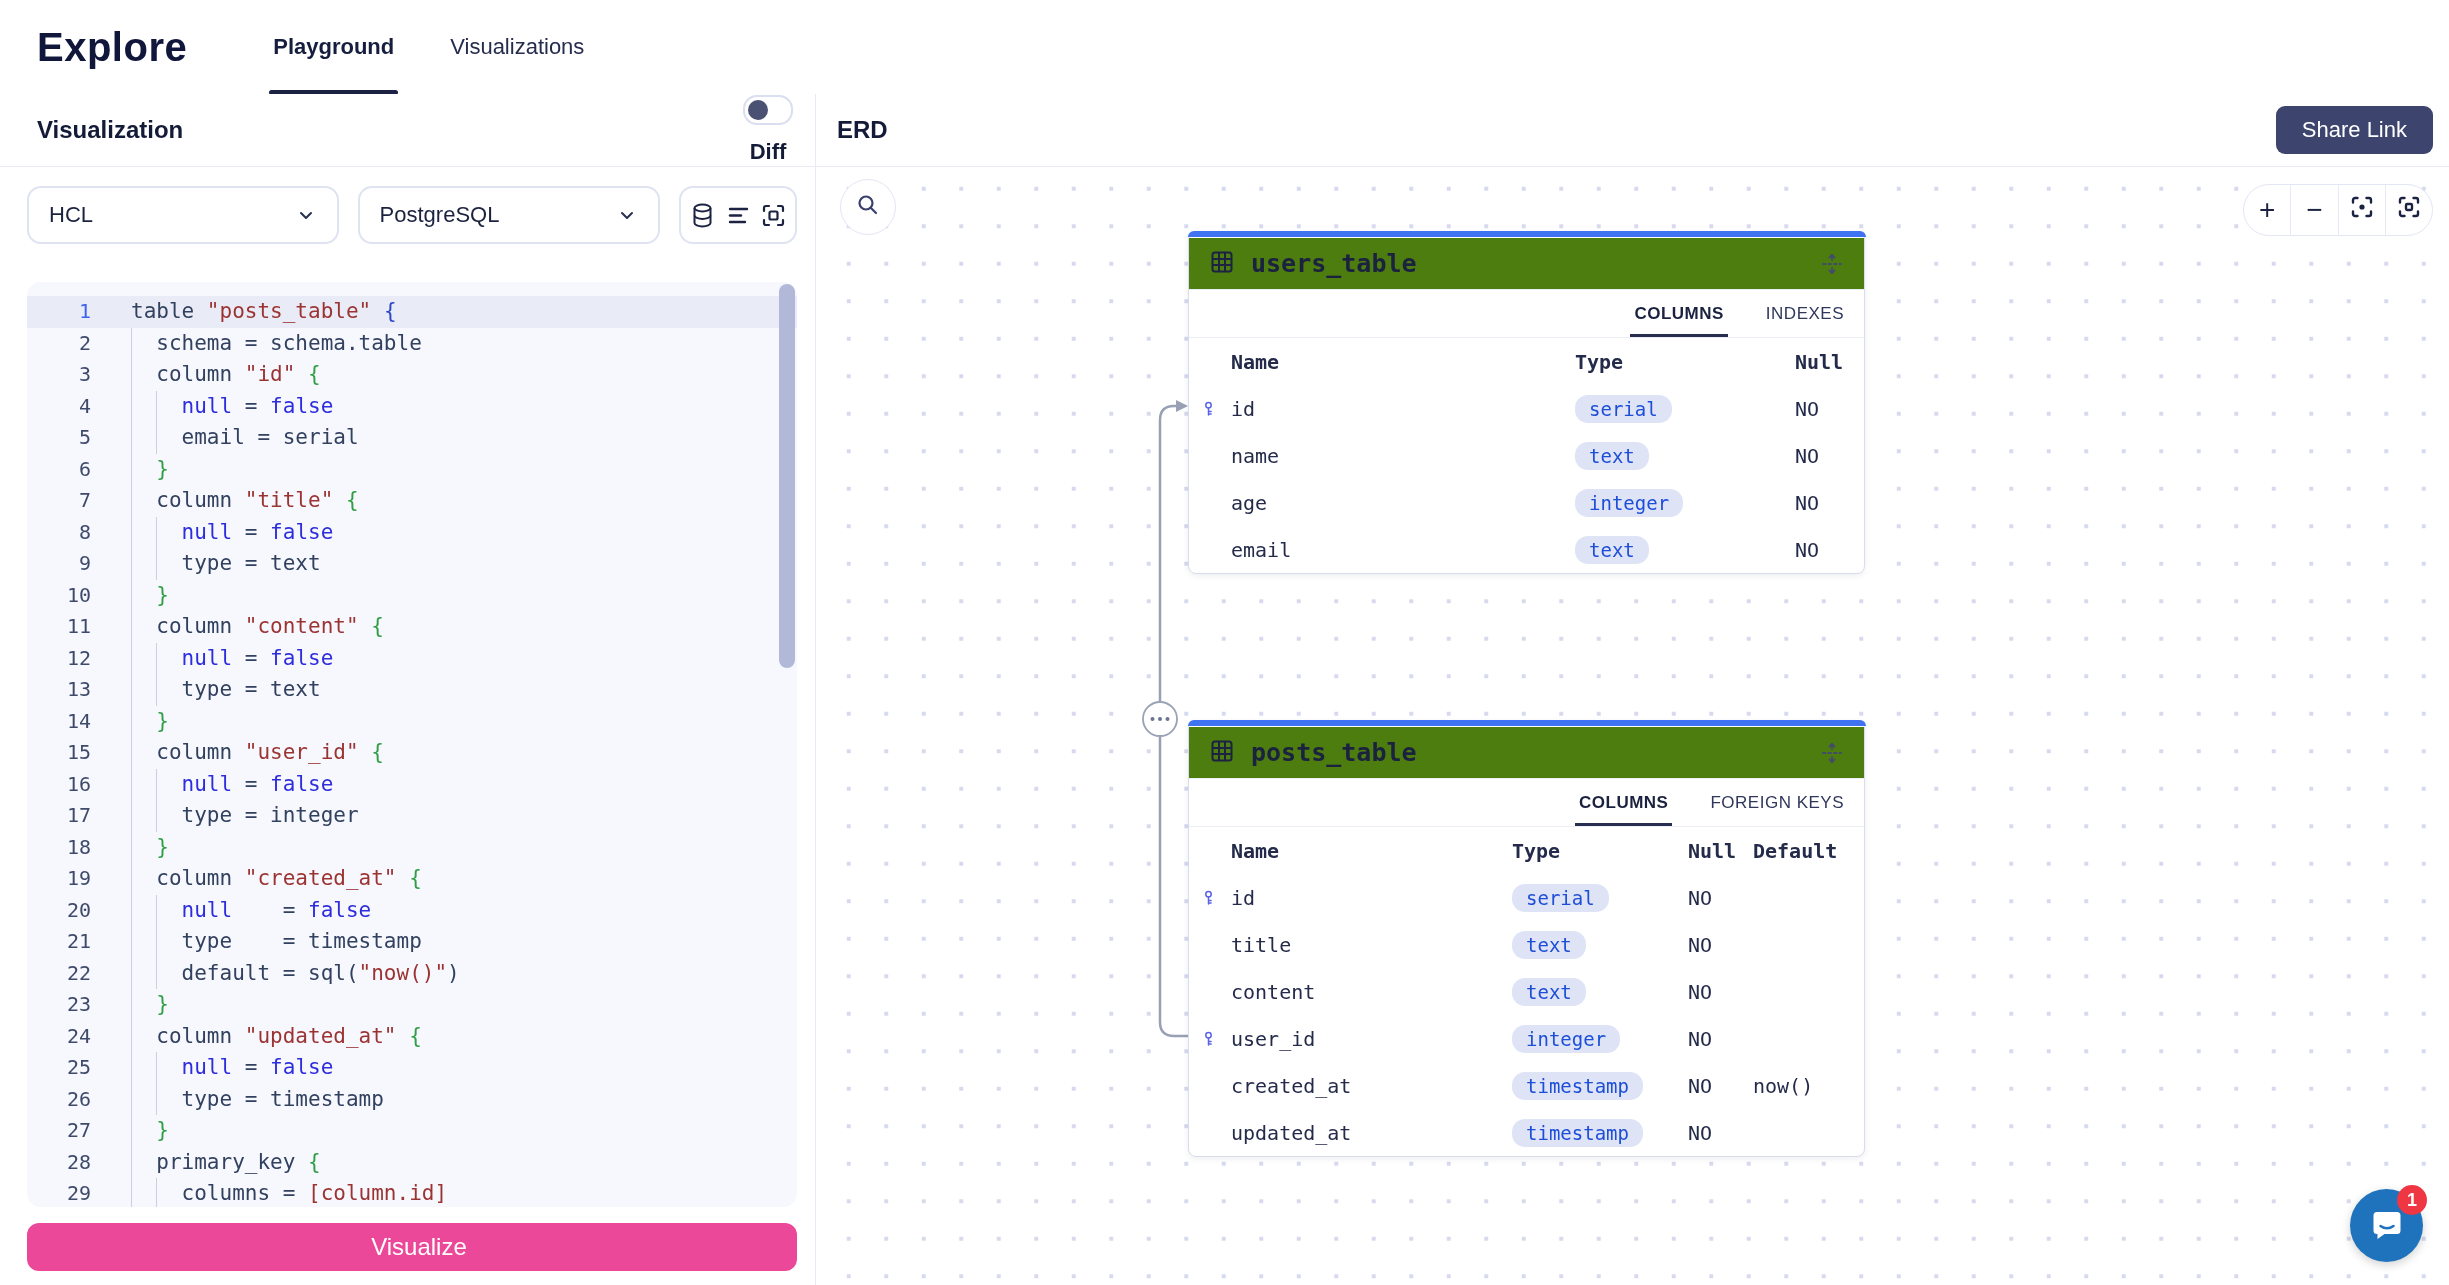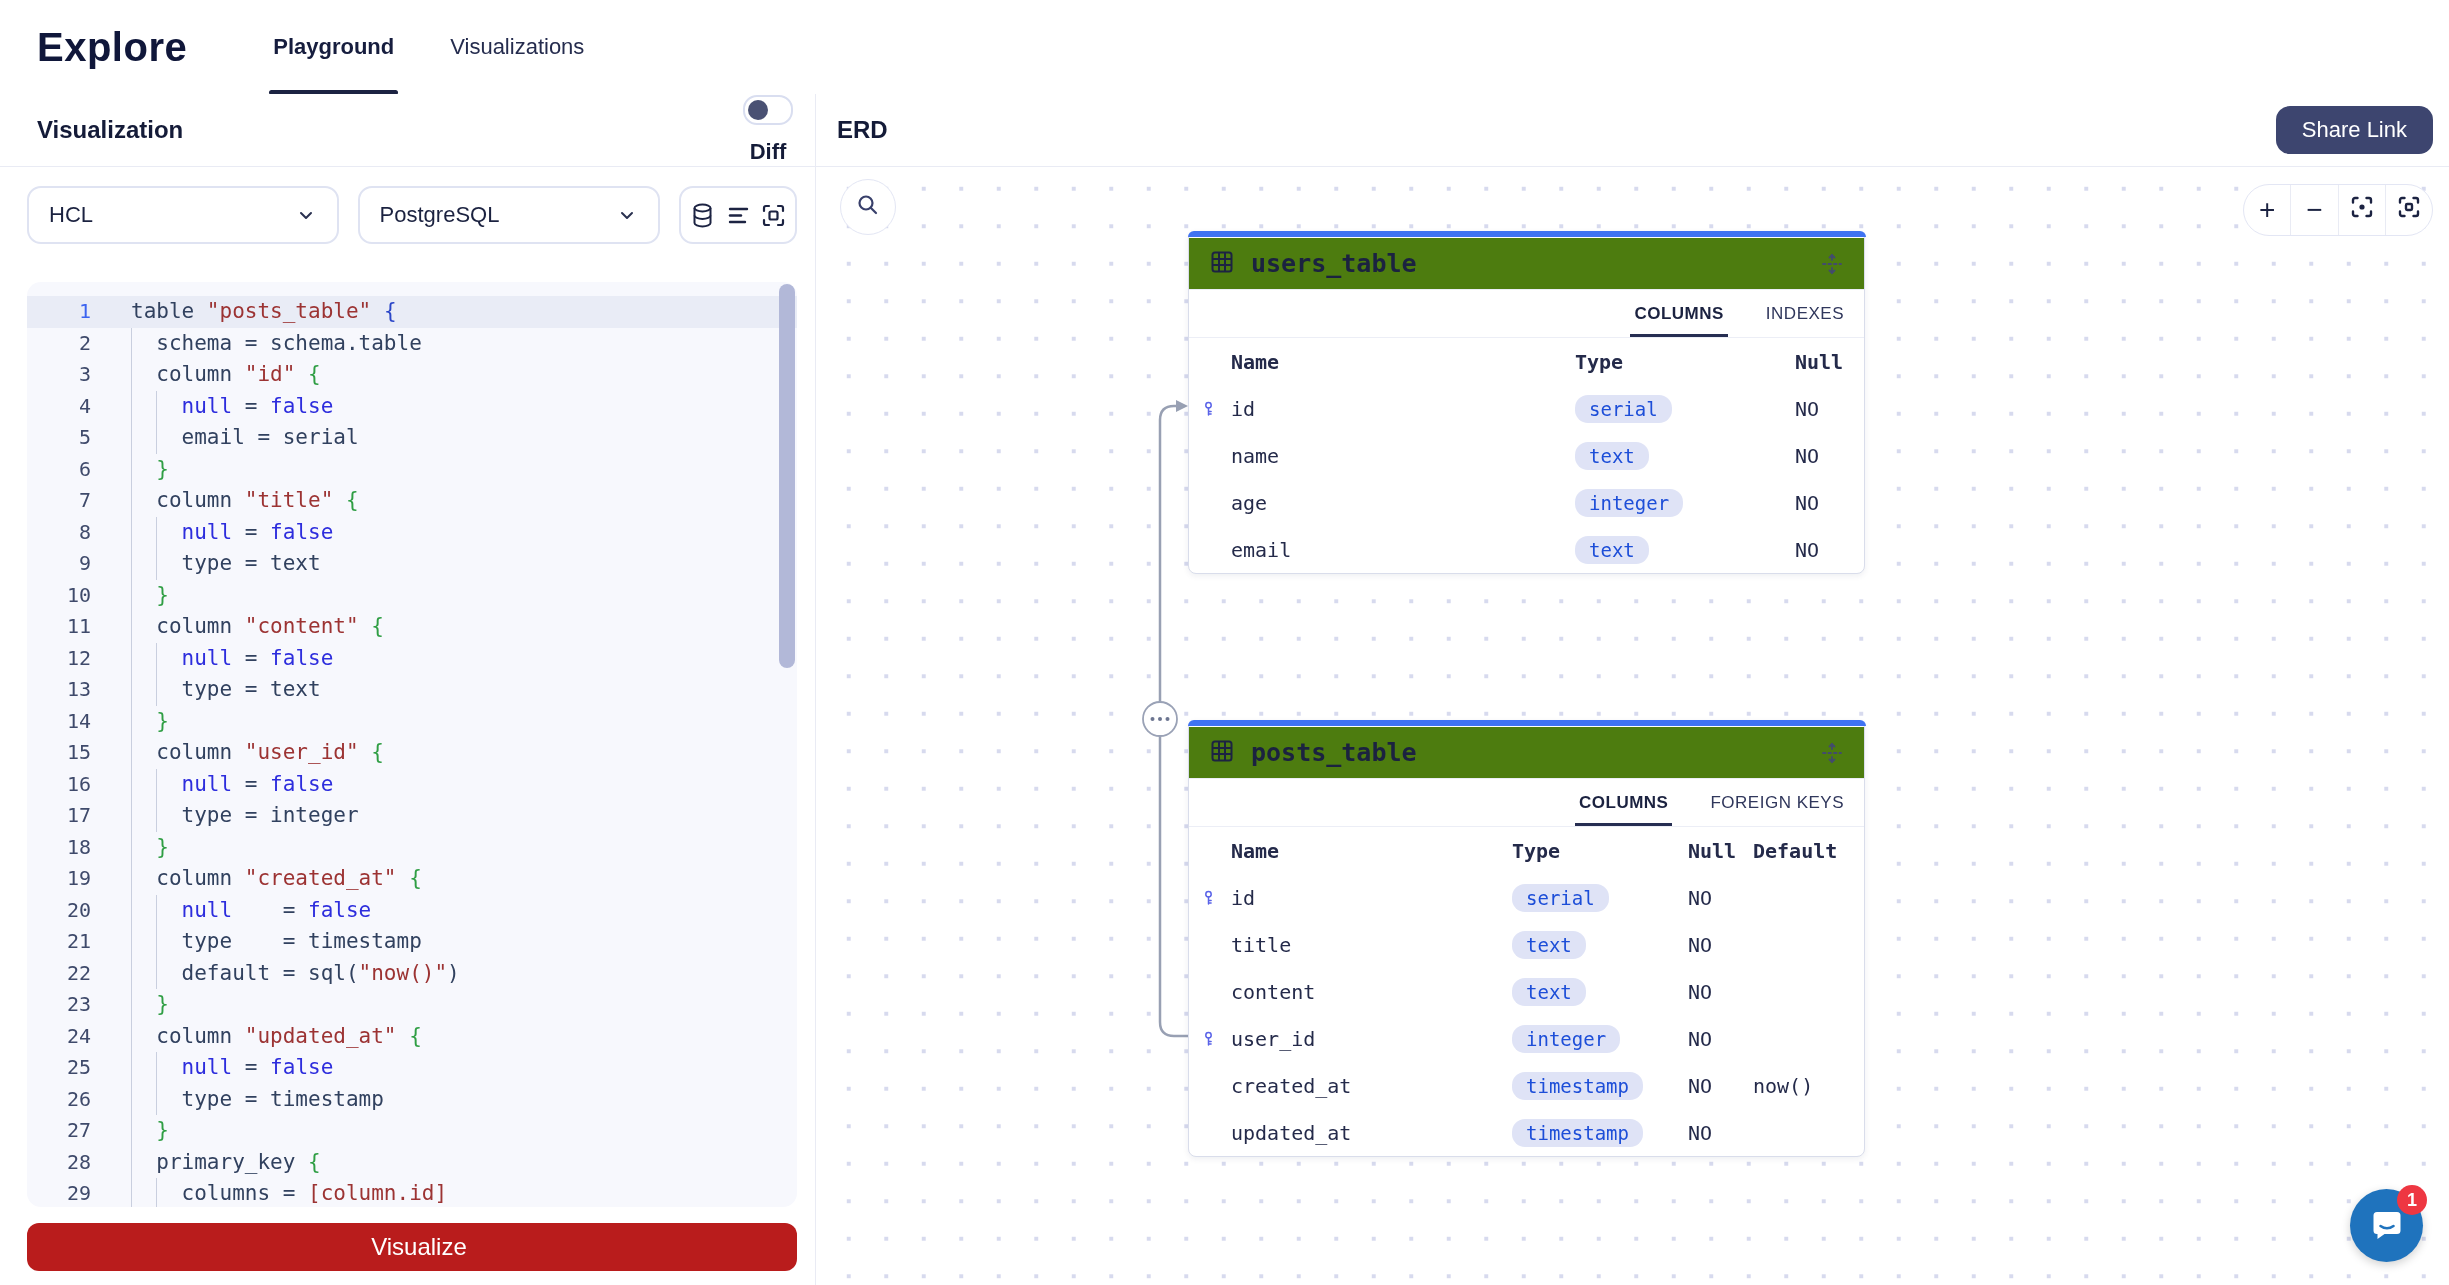--- a/index.html
+++ b/index.html
@@ -41,26 +41,26 @@
   .code-line{position:relative;display:flex;height:31.5px;line-height:31.5px;font-size:21px;white-space:pre;}
   .code-line.active{background:#e9ecf6;}
   .ln{width:64px;text-align:right;color:#3f4a6b;font-size:20px;flex:none;user-select:none;}
   .code-line.active .ln{color:#3b63f0;}
   .code{position:relative;flex:1;padding-left:40px;}
   .guide{position:absolute;top:0;bottom:0;width:1px;background:#c9cfdf;}
   .g0{left:40px;} .g1{left:65px;}
   .tk-k{color:#31415f;} .tk-s{color:#9c3333;} .tk-v{color:#2d2ddd;} .tk-g{color:#2f9e44;} .tk-b{color:#2b46c8;}
   .scroll-thumb{position:absolute;right:2px;top:2px;width:16px;height:384px;background:#b2b8d8;border-radius:9px;}
 
-  .visualize-btn{position:absolute;left:27px;bottom:14px;width:770px;height:48px;background:#b91c1c;border-radius:12px;border:none;color:#fff;font-size:24px;font-family:"Liberation Sans",sans-serif;display:flex;align-items:center;justify-content:center;cursor:pointer;padding-left:20px;}
+  .visualize-btn{position:absolute;left:27px;bottom:14px;width:770px;height:48px;background:#ec4899;border-radius:12px;border:none;color:#fff;font-size:24px;font-family:"Liberation Sans",sans-serif;display:flex;align-items:center;justify-content:center;cursor:pointer;padding-left:20px;}
 
   
   .erd-head{height:72px;border-bottom:1px solid #e9ebf4;display:flex;align-items:center;background:#fff;}
   .erd-head .title{font-size:24px;font-weight:700;color:#141b38;margin-left:21px;text-align:center;}
-  .share-btn{margin-left:auto;margin-right:16px;height:48px;padding:0 26px;background:#3d456f;border:none;border-radius:14px;color:#fff;font-size:22px;font-family:"Liberation Sans",sans-serif;display:flex;align-items:center;cursor:pointer;}
+  .share-btn{margin-left:auto;margin-right:16px;height:48px;padding:0 26px;background:#3d456f;border:none;border-radius:9px;color:#fff;font-size:22px;font-family:"Liberation Sans",sans-serif;display:flex;align-items:center;cursor:pointer;}
 
   .canvas{position:absolute;left:0;top:72px;right:0;bottom:0;overflow:hidden;
     background-image:radial-gradient(circle,#d7daee 2.4px,transparent 2.5px);
     background-size:37.5px 37.5px;background-position:14px 4px;}
 
   .search-btn{position:absolute;left:24px;top:13px;width:54px;height:54px;border-radius:50%;background:#fff;border:1.5px solid #e3e6f4;display:flex;align-items:center;justify-content:center;cursor:pointer;}
 
   .zoombar{position:absolute;right:16px;top:18px;width:188px;height:50px;background:#fff;border:1.5px solid #e3e6f4;border-radius:26px;display:flex;overflow:hidden;}
   .zbtn{flex:1;display:flex;align-items:center;justify-content:center;font-size:28px;color:#1c2342;cursor:pointer;border-right:1.5px solid #e9ebf4;}
   .zbtn:last-child{border-right:none;}

